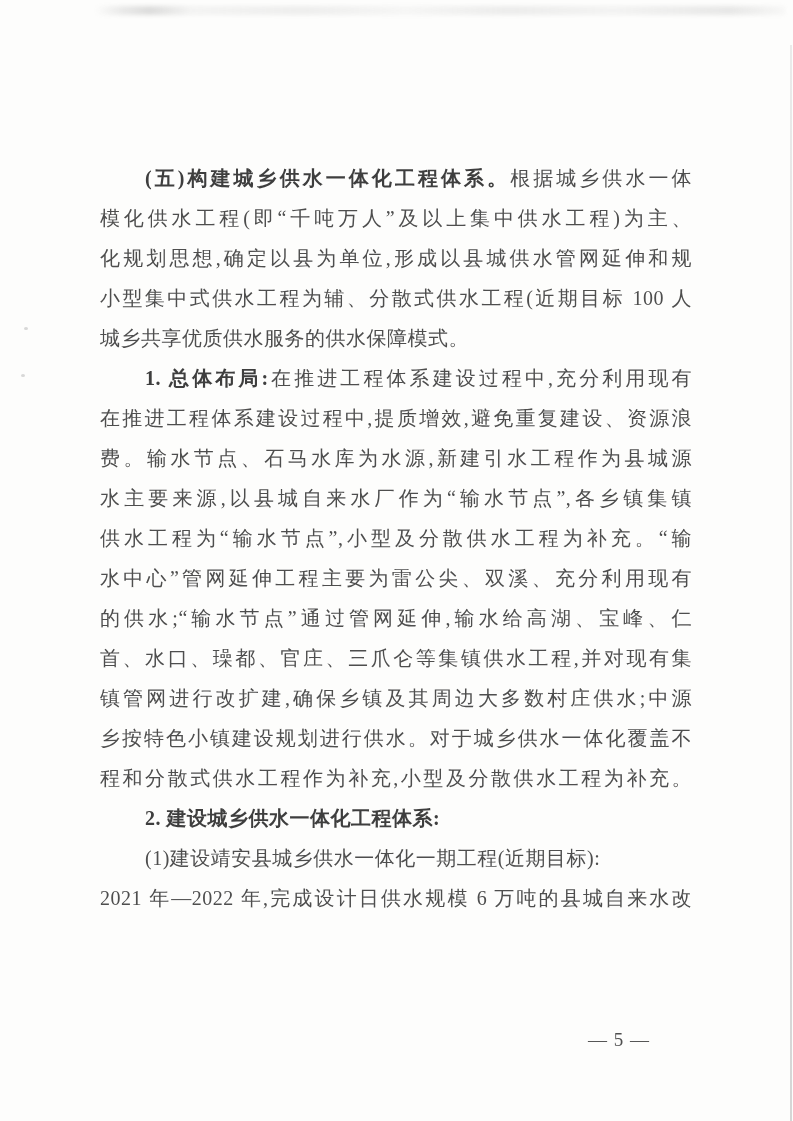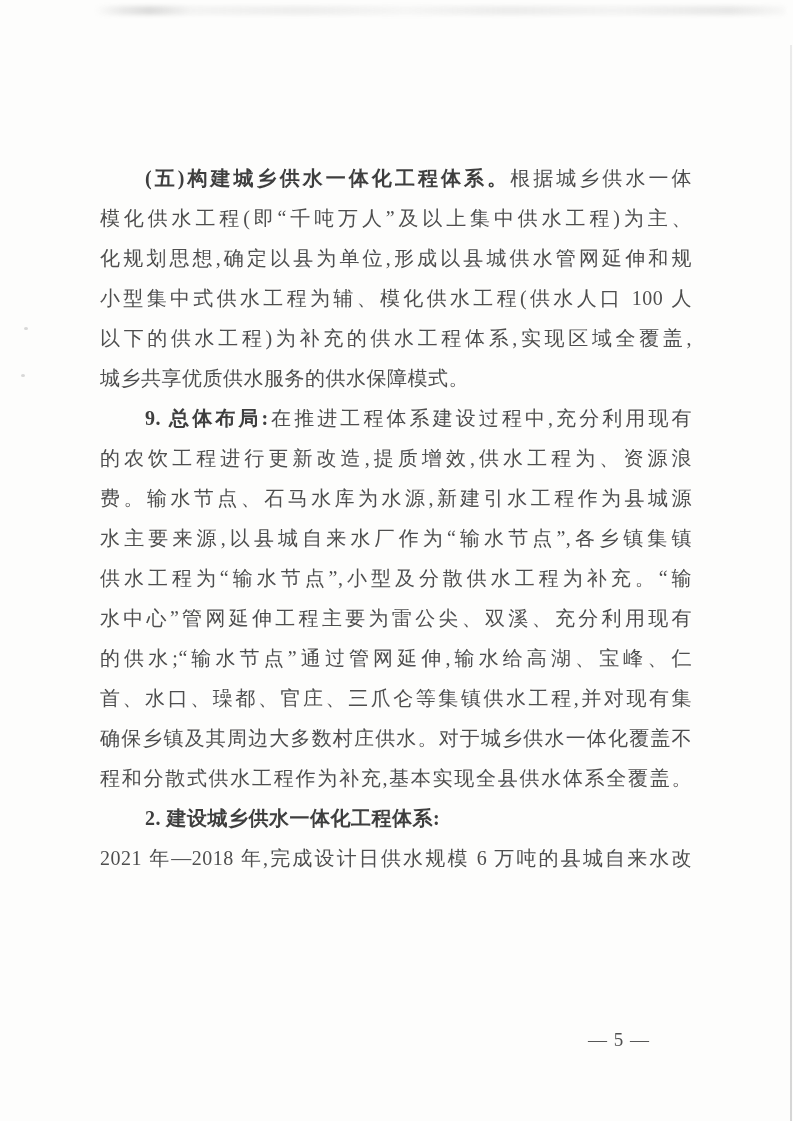--- a/index.html
+++ b/index.html
@@ -104,50 +104,51 @@
   <div class="speck speck-2"></div>
 
   <div class="text-block">
 
     <div class="line indent justify"><span class="bold">(五)构建城乡供水一体化工程体系。</span><span>根据城乡供水一体</span></div>
 
     <div class="line justify"><span>模化供水工程(即“千吨万人”及以上集中供水工程)为主、</span></div>
 
     <div class="line justify"><span>化规划思想,确定以县为单位,形成以县城供水管网延伸和规</span></div>
 
-    <div class="line justify"><span>小型集中式供水工程为辅、模化供水工程(供水人口 100 人</span></div>
+    <div class="line justify"><span>小型集中式供水工程为辅、分散式供水工程(近期目标 100 人</span></div>
 
-    <div class="line justify"><span>以下的供水工程)为补充的供水工程体系,实现区域全覆盖,</span></div>
 
     <div class="line"><span>城乡共享优质供水服务的供水保障模式。</span></div>
 
-    <div class="line indent justify"><span class="bold">9. 总体布局:</span><span>在推进工程体系建设过程中,充分利用现有</span></div>
+    <div class="line indent justify"><span class="bold">1. 总体布局:</span><span>在推进工程体系建设过程中,充分利用现有</span></div>
 
-    <div class="line justify"><span>的农饮工程进行更新改造,提质增效,供水工程为、资源浪</span></div>
+    <div class="line justify"><span>在推进工程体系建设过程中,提质增效,避免重复建设、资源浪</span></div>
 
     <div class="line justify"><span>费。输水节点、石马水库为水源,新建引水工程作为县城源</span></div>
 
     <div class="line justify"><span>水主要来源,以县城自来水厂作为“输水节点”,各乡镇集镇</span></div>
 
     <div class="line justify"><span>供水工程为“输水节点”,小型及分散供水工程为补充。“输</span></div>
 
     <div class="line justify"><span>水中心”管网延伸工程主要为雷公尖、双溪、充分利用现有</span></div>
 
     <div class="line justify"><span>的供水;“输水节点”通过管网延伸,输水给高湖、宝峰、仁</span></div>
 
     <div class="line justify"><span>首、水口、璪都、官庄、三爪仑等集镇供水工程,并对现有集</span></div>
 
+    <div class="line justify"><span>镇管网进行改扩建,确保乡镇及其周边大多数村庄供水;中源</span></div>
 
-    <div class="line justify"><span>确保乡镇及其周边大多数村庄供水。对于城乡供水一体化覆盖不</span></div>
+    <div class="line justify"><span>乡按特色小镇建设规划进行供水。对于城乡供水一体化覆盖不</span></div>
 
 
-    <div class="line justify"><span>程和分散式供水工程作为补充,基本实现全县供水体系全覆盖。</span></div>
+    <div class="line justify"><span>程和分散式供水工程作为补充,小型及分散供水工程为补充。</span></div>
 
     <div class="line indent"><span class="bold">2. 建设城乡供水一体化工程体系:</span></div>
 
+    <div class="line indent"><span>(1)建设靖安县城乡供水一体化一期工程(近期目标):</span></div>
 
-    <div class="line justify"><span>2021 年—2018 年,完成设计日供水规模 6 万吨的县城自来水改</span></div>
+    <div class="line justify"><span>2021 年—2022 年,完成设计日供水规模 6 万吨的县城自来水改</span></div>
 
   </div>
 
   <div class="page-footer">— 5 —</div>
 
 </div>
 
 </body></html>

